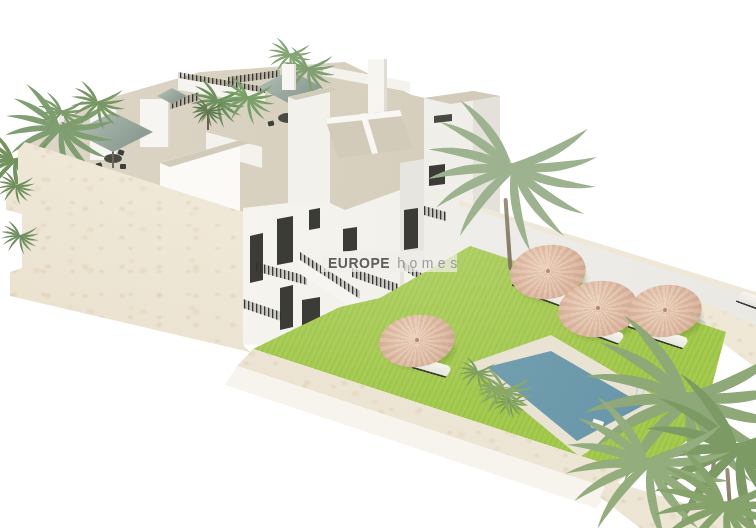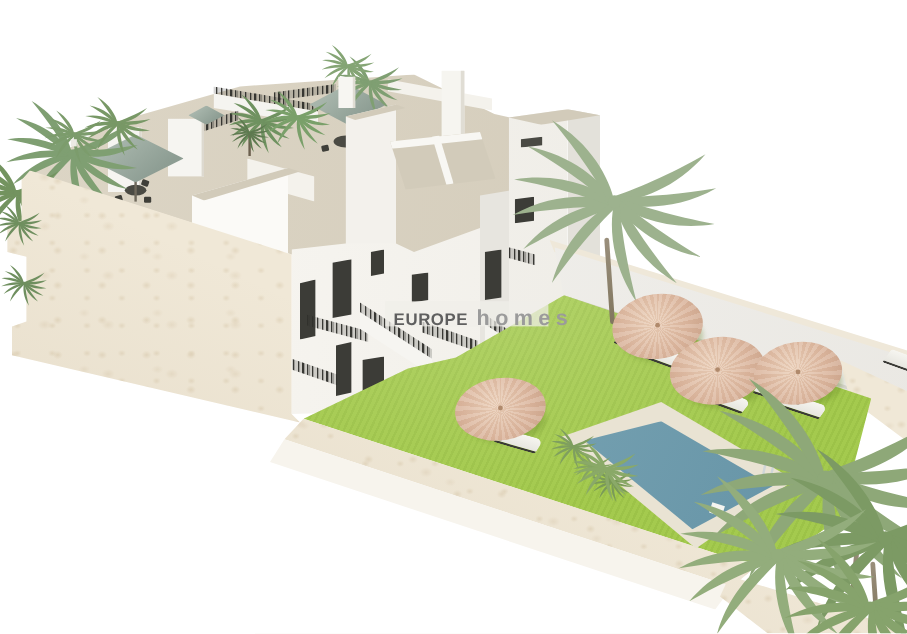--- a/index.html
+++ b/index.html
@@ -43,21 +43,21 @@
   .palm{position:absolute;overflow:visible;}
   .trunk{position:absolute;background:linear-gradient(#9a8f7c,#80765f);border-radius:2px;}
   .lad{position:absolute;width:2px;height:13px;background:#cfd6d8;}
   .win{background:#3c3c37;}
   #wm-letters{position:absolute;left:318px;top:230px;width:170px;height:96px;
       font-weight:900;font-size:119px;line-height:86px;letter-spacing:1px;
       color:rgba(224,221,214,.85);user-select:none;}
   #wm-band{position:absolute;left:321px;top:251px;width:136px;height:21px;background:rgba(240,238,233,.72);}
   #wm-brand{position:absolute;left:328px;top:255px;display:flex;align-items:baseline;gap:7px;}
   #wm-brand .b1{font-size:14px;font-weight:800;letter-spacing:.5px;color:var(--brand-dark,#5f5f5f);}
-  #wm-brand .b2{font-size:18px;font-weight:700;letter-spacing:4.5px;color:var(--brand-light,#9b9b9b);}
+  #wm-brand .b2{font-size:14px;font-weight:400;letter-spacing:4.5px;color:var(--brand-light,#9b9b9b);}
 </style>
 </head>
 <body>
 
 <svg width="0" height="0" style="position:absolute">
   <defs>
     <g id="palmsym">
       <g fill="currentColor">
         <path transform="rotate(-40)" d="M0 0 C-10 -8 -30 -16 -54 -12 C-32 -8 -12 -2 0 3 Z"></path>
         <path transform="rotate(-20)" d="M0 0 C-10 -8 -30 -16 -54 -12 C-32 -8 -12 -2 0 3 Z"></path>

